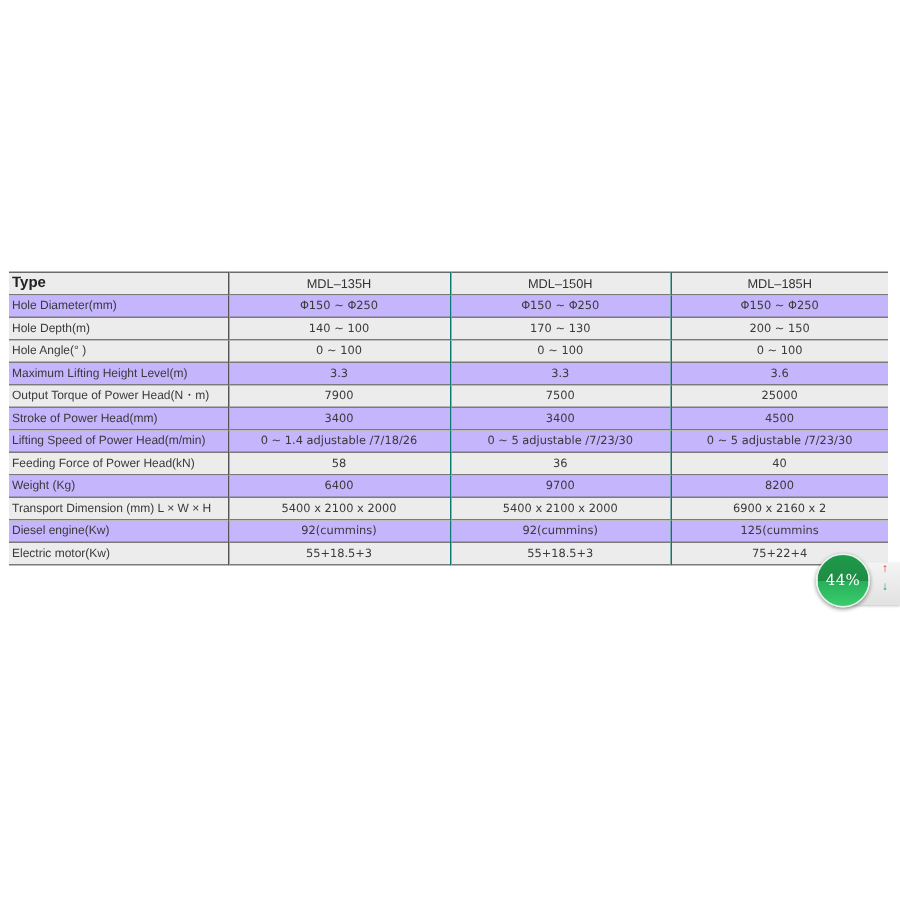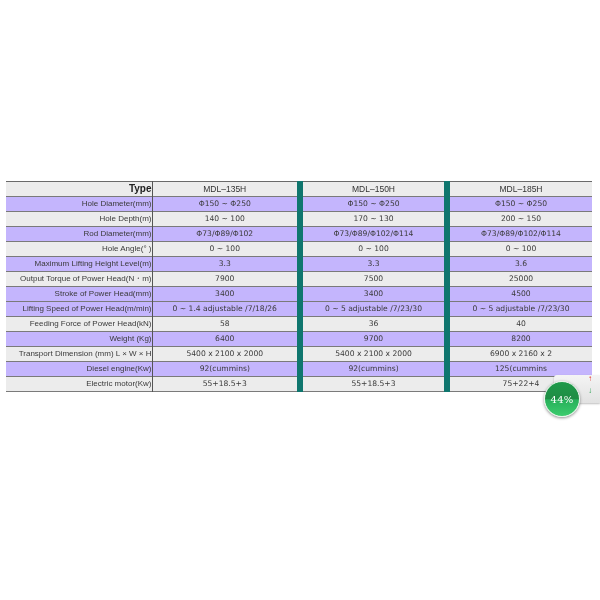--- a/index.html
+++ b/index.html
@@ -37,27 +37,27 @@
     .spec-table td {
       padding: 0;
       font-size: 8px;
       color: #3a3a3a;
       line-height: 14px;
       white-space: nowrap;
       overflow: hidden;
     }
     .spec-table td.label {
       padding-left: 2px;
-      text-align: right;
+      text-align: left;
       border-right: 1px solid #555;
       margin-top: 40px;
     }
     .spec-table td.val {
       text-align: center;
-      border-right: 6px solid #0f766e;
+      border-right: 1px solid #0f766e;
       font-family: "DejaVu Sans", sans-serif;
       font-size: 7.6px;
     }
     .spec-table td.val.last { border-right: none; }
     .spec-table tr.header td.label {
       font-weight: bold;
       font-size: 10px;
       color: #222;
     }
     .spec-table tr.header td.val {
@@ -80,21 +80,21 @@
       top: 6px;
       width: 46px;
       height: 28px;
       background: linear-gradient(#f4f4f4, #e2e2e2);
       border-radius: 3px 0 0 3px;
       box-shadow: 0 1px 2px rgba(0,0,0,0.25);
     }
     .badge-circle {
       position: absolute;
       left: 0;
-      top: 12px;
+      top: 0;
       width: 36px;
       height: 36px;
       border-radius: 50%;
       border: 1.5px solid #e8f5ea;
       background: linear-gradient(180deg, #1e9a4a 0%, #1f8c44 50%, #27b05a 52%, #3ccc6e 100%);
       box-shadow: 0 1px 3px rgba(0,0,0,0.45);
       box-sizing: border-box;
       display: flex;
       align-items: center;
       justify-content: center;
@@ -146,26 +146,20 @@
       <td class="val">Φ150 ~ Φ250</td>
       <td class="val">Φ150 ~ Φ250</td>
       <td class="val last">Φ150 ~ Φ250</td>
     </tr>
     <tr class="shade">
       <td class="label">Hole Depth(m)</td>
       <td class="val">140 ~ 100</td>
       <td class="val">170 ~ 130</td>
       <td class="val last">200 ~ 150</td>
     </tr>
-    <tr class="plain">
-      <td class="label">Rod Diameter(mm)</td>
-      <td class="val">Φ73/Φ89/Φ102</td>
-      <td class="val">Φ73/Φ89/Φ102/Φ114</td>
-      <td class="val last">Φ73/Φ89/Φ102/Φ114</td>
-    </tr>
     <tr class="shade">
       <td class="label">Hole Angle(°  )</td>
       <td class="val">0 ~ 100</td>
       <td class="val">0 ~ 100</td>
       <td class="val last">0 ~ 100</td>
     </tr>
     <tr class="plain">
       <td class="label">Maximum Lifting Height Level(m)</td>
       <td class="val">3.3</td>
       <td class="val">3.3</td>

